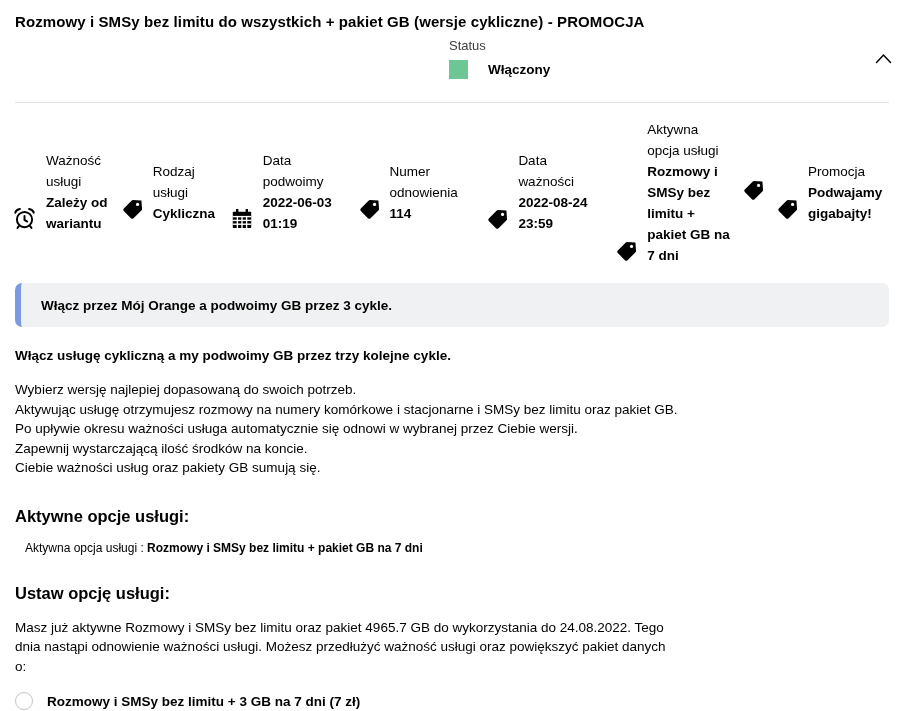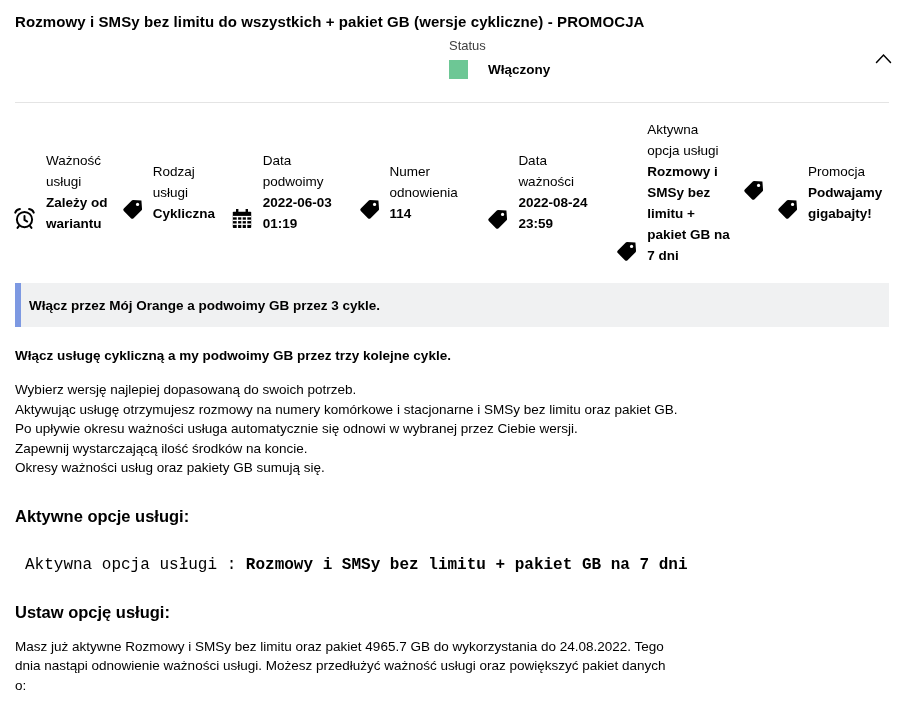--- a/index.html
+++ b/index.html
@@ -39,32 +39,32 @@
   .attr-label { font-weight: normal; }
   .attr-value { font-weight: bold; }
   .atw-0 { width: 64px; } .atw-1 { width: 66px; } .atw-2 { width: 84px; }
   .atw-3 { width: 86px; } .atw-4 { width: 86px; } .atw-5 { width: 84px; }
   .atw-6 { width: 98px; } .atw-7 { width: 82px; }
 
   
   .banner {
     margin: 2px 15px 0 15px; height: 44px;
     background: #f0f1f2; border-left: 6px solid #7d99e2;
-    display: flex; align-items: center; padding-left: 8px;
-    font-weight: bold; font-size: 13.5px;
+    display: flex; align-items: center; padding-left: 20px;
+    font-weight: bold; font-size: 13.5px; border-radius: 7px;
   }
 
   .lead { margin: 21px 15px 0 15px; font-weight: bold; font-size: 13.5px; }
 
   .body-text { margin: 17px 15px 0 15px; line-height: 19.5px; }
   .body-text div { white-space: nowrap; }
 
   .section-heading { font-size: 16.5px; font-weight: bold; margin: 29px 15px 0 15px; }
 
-  .active-option-line { margin: 30px 15px 0 25px; font-size: 16px; font-family: Liberation Mono, monospace; }
+  .active-option-line { margin: 15px 15px 0 25px; font-size: 12px; }
   .active-option-line b { font-weight: bold; }
 
   .set-desc { margin: 15px 15px 0 15px; max-width: 662px; line-height: 19.5px; }
 
   .radio-group { margin: 10px 15px 0 15px; }
   .radio-option { display: flex; align-items: center; gap: 14px; padding: 6px 0; cursor: pointer; }
   .radio-circle {
     width: 18px; height: 18px; border: 1px solid #c4c4c4;
     border-radius: 50%; background: #fff; flex: 0 0 auto;
   }
@@ -217,21 +217,21 @@
     <span>Włącz przez Mój Orange a podwoimy GB przez 3 cykle.</span>
   </div>
 
   <div class="lead">Włącz usługę cykliczną a my podwoimy GB przez trzy kolejne cykle.</div>
 
   <div class="body-text">
     <div>Wybierz wersję najlepiej dopasowaną do swoich potrzeb.</div>
     <div>Aktywując usługę otrzymujesz rozmowy na numery komórkowe i stacjonarne i SMSy bez limitu oraz pakiet GB.</div>
     <div>Po upływie okresu ważności usługa automatycznie się odnowi w wybranej przez Ciebie wersji.</div>
     <div>Zapewnij wystarczającą ilość środków na koncie.</div>
-    <div>Okresy ważności usług oraz pakiety GB sumują się.</div>
+    <div>Ciebie ważności usług oraz pakiety GB sumują się.</div>
   </div>
 
   <h2 class="section-heading">Aktywne opcje usługi:</h2>
   <div class="active-option-line">
     <span>Aktywna opcja usługi : </span><b>Rozmowy i SMSy bez limitu + pakiet GB na 7 dni</b>
   </div>
 
   <h2 class="section-heading">Ustaw opcję usługi:</h2>
   <div class="set-desc">Masz już aktywne Rozmowy i SMSy bez limitu oraz pakiet 4965.7 GB do wykorzystania do 24.08.2022. Tego dnia nastąpi odnowienie ważności usługi. Możesz przedłużyć ważność usługi oraz powiększyć pakiet danych o:</div>
 

